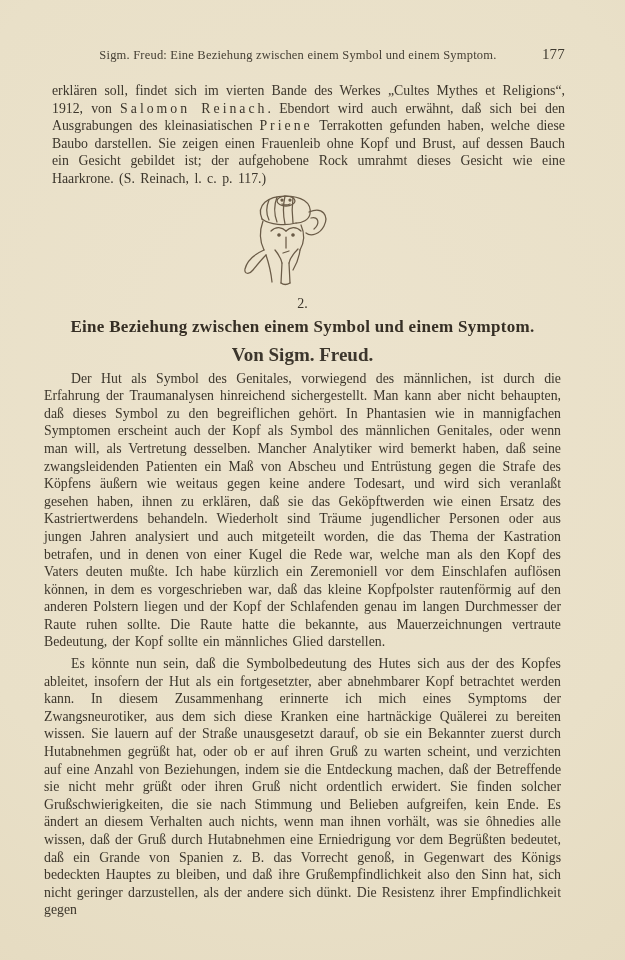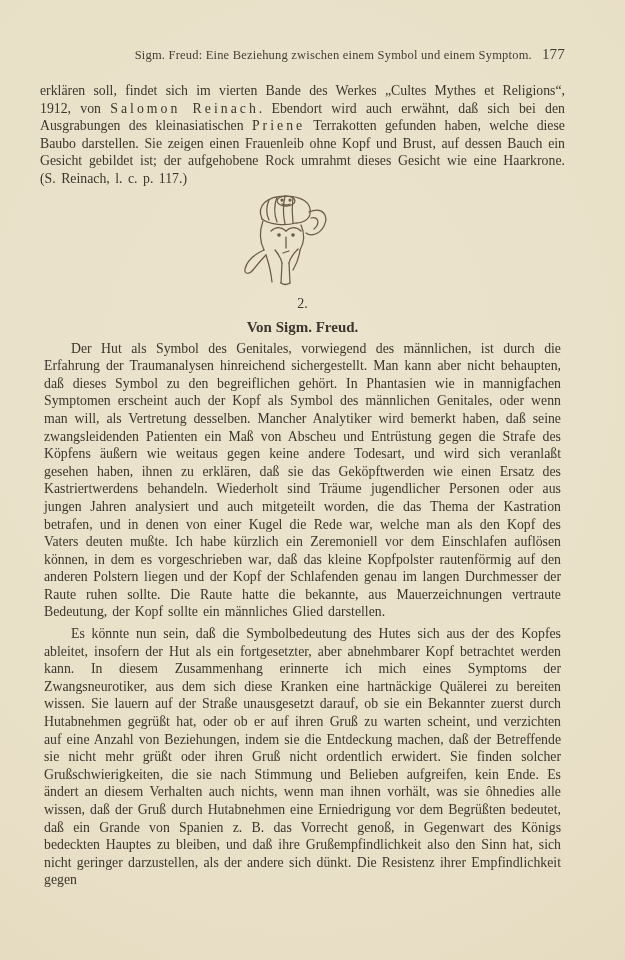--- a/index.html
+++ b/index.html
@@ -13,44 +13,44 @@
     font-family:"Liberation Serif","DejaVu Serif",serif;
     color:#3c362c;
   }
   .inner{padding:46px 60px 0 40px;}
   .header{
     display:flex;align-items:baseline;
     font-size:12.5px;color:#464035;
     letter-spacing:.2px;
     padding:0 0 0 24px;
   }
-  .running-title{flex:1;text-align:right;}
+  .running-title{flex:1;text-align:center;}
   .page-number{font-size:15px;margin-left:10px;color:#3f3a30;}
   .intro{
-    margin:19px 0 0 0;
+    margin:19px 0 0 12px;
     font-size:13.8px;line-height:17.6px;
     text-align:justify;word-spacing:2px;
   }
   .sperr{letter-spacing:3px;}
   .figure-wrap{
     height:96px;margin:4px 0 0 0;
     display:flex;justify-content:center;
     transform:translateX(-16px);
   }
   .section-number{
     text-align:center;font-size:14px;margin-top:8px;color:#3c362c;
   }
   .section-title{
     margin:5px 0 0 0;
     text-align:center;
     font-size:17px;font-weight:bold;
     letter-spacing:.3px;color:#362f25;
   }
   .byline{
-    text-align:center;font-size:15px;font-weight:bold;
+    text-align:center;font-size:19px;font-weight:bold;
     margin-top:7px;color:#3c362c;
   }
   .body-par{
     margin:4px;
     font-size:13.8px;line-height:17.6px;
     text-align:justify;word-spacing:1.5px;
     text-indent:27px;
   }
   .body-par:first-of-type{margin-top:13px;}
   svg.baubo{display:block;}
@@ -106,20 +106,21 @@
           <path d="M47,71 L46,91"></path>
           <path d="M54,71 L55,91"></path>
           <path d="M46,91 Q50,94 55,91"></path>
           <path d="M65,58 C64,66 61,73 58,78"></path>
         </g>
       </svg>
     </div>
 
     <div class="section-number">2.</div>
 
+    <h1 class="section-title">Eine Beziehung zwischen einem Symbol und einem Symptom.</h1>
 
     <div class="byline">Von Sigm. Freud.</div>
 
     <p class="body-par">Der Hut als Symbol des Genitales, vorwiegend des männlichen, ist durch die Erfahrung der Traumanalysen hinreichend sichergestellt. Man kann aber nicht behaupten, daß dieses Symbol zu den begreiflichen gehört. In Phantasien wie in mannigfachen Symptomen erscheint auch der Kopf als Symbol des männlichen Genitales, oder wenn man will, als Vertretung desselben. Mancher Analytiker wird bemerkt haben, daß seine zwangsleidenden Patienten ein Maß von Abscheu und Entrüstung gegen die Strafe des Köpfens äußern wie weitaus gegen keine andere Todesart, und wird sich veranlaßt gesehen haben, ihnen zu erklären, daß sie das Geköpftwerden wie einen Ersatz des Kastriertwerdens behandeln. Wiederholt sind Träume jugendlicher Personen oder aus jungen Jahren analysiert und auch mitgeteilt worden, die das Thema der Kastration betrafen, und in denen von einer Kugel die Rede war, welche man als den Kopf des Vaters deuten mußte. Ich habe kürzlich ein Zeremoniell vor dem Einschlafen auflösen können, in dem es vorgeschrieben war, daß das kleine Kopfpolster rautenförmig auf den anderen Polstern liegen und der Kopf der Schlafenden genau im langen Durchmesser der Raute ruhen sollte. Die Raute hatte die bekannte, aus Mauerzeichnungen vertraute Bedeutung, der Kopf sollte ein männliches Glied darstellen.</p>
 
     <p class="body-par">Es könnte nun sein, daß die Symbolbedeutung des Hutes sich aus der des Kopfes ableitet, insofern der Hut als ein fortgesetzter, aber abnehmbarer Kopf betrachtet werden kann. In diesem Zusammenhang erinnerte ich mich eines Symptoms der Zwangsneurotiker, aus dem sich diese Kranken eine hartnäckige Quälerei zu bereiten wissen. Sie lauern auf der Straße unausgesetzt darauf, ob sie ein Bekannter zuerst durch Hutabnehmen gegrüßt hat, oder ob er auf ihren Gruß zu warten scheint, und verzichten auf eine Anzahl von Beziehungen, indem sie die Entdeckung machen, daß der Betreffende sie nicht mehr grüßt oder ihren Gruß nicht ordentlich erwidert. Sie finden solcher Grußschwierigkeiten, die sie nach Stimmung und Belieben aufgreifen, kein Ende. Es ändert an diesem Verhalten auch nichts, wenn man ihnen vorhält, was sie ôhnedies alle wissen, daß der Gruß durch Hutabnehmen eine Erniedrigung vor dem Begrüßten bedeutet, daß ein Grande von Spanien z. B. das Vorrecht genoß, in Gegenwart des Königs bedeckten Hauptes zu bleiben, und daß ihre Grußempfindlichkeit also den Sinn hat, sich nicht geringer darzustellen, als der andere sich dünkt. Die Resistenz ihrer Empfindlichkeit gegen</p>
 
   </div>
 </div>
 

